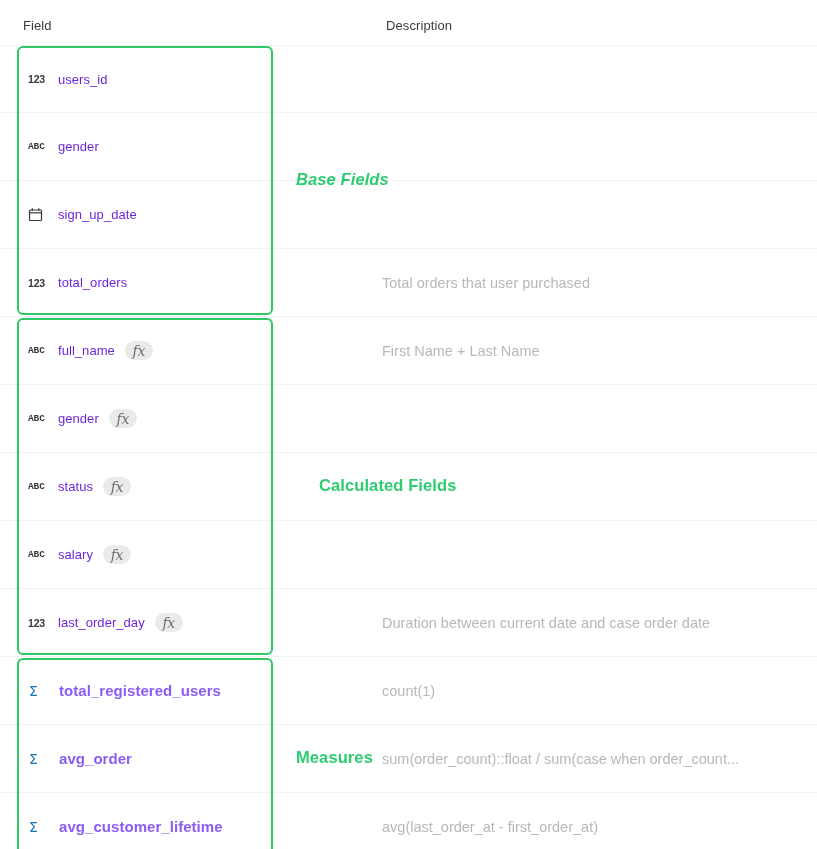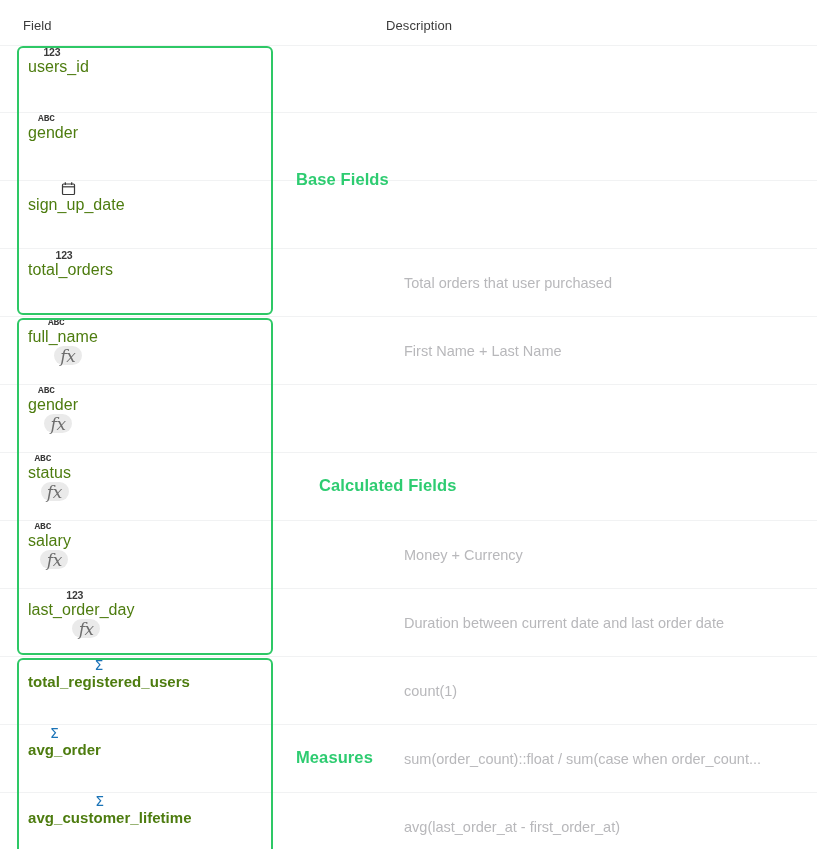--- a/index.html
+++ b/index.html
@@ -53,25 +53,24 @@
     border-top: 1px solid #f1f2f3;
   }
 
   .cell-field {
     position: absolute;
     left: 28px;
     top: 0;
     height: 100%;
     display: flex;
     align-items: center;
-    flex-direction: column;
   }
   .cell-desc {
     position: absolute;
-    left: 404px;
+    left: 382px;
     top: 0;
     height: 100%;
     right: 8px;
     display: flex;
     align-items: center;
     font-size: 14.5px;
     color: #b8b8bb;
     white-space: nowrap;
     overflow: hidden;
   }
@@ -100,43 +99,43 @@
   }
   .type-date svg { display: block; }
   .type-sigma {
     font-size: 14px;
     color: #1a73b7;
     font-family: "DejaVu Sans", sans-serif;
     padding-left: 1px;
   }
 
   .field-name {
-    font-size: 16px;
-    color: #4d7c0f;
+    font-size: 13px;
+    color: #6d28d9;
     letter-spacing: 0.05px;
   }
   .field-name.measure {
-    color: #4d7c0f;
+    color: #8b5cf6;
     font-weight: 600;
     font-size: 15px;
   }
 
   .fx-badge {
     display: inline-flex;
     align-items: center;
     justify-content: center;
     margin-left: 10px;
     width: 28px;
     height: 19px;
     border-radius: 10px;
     background: #eaeaea;
     color: #6d6d6d;
     font-family: "DejaVu Serif", serif;
     font-style: italic;
-    font-size: 17px;
+    font-size: 14px;
     letter-spacing: -0.3px;
   }
 
   
   .group-box {
     position: absolute;
     left: 17px;
     width: 256px;
     border: 2px solid #2ec866;
     border-radius: 6px;
@@ -221,29 +220,28 @@
           <span class="field-name">status</span>
           <span class="fx-badge">fx</span>
         </div>
       </div>
       <div class="row">
         <div class="cell-field">
           <span class="type-icon type-abc">ABC</span>
           <span class="field-name">salary</span>
           <span class="fx-badge">fx</span>
         </div>
-        <div class="cell-desc">Money + Currency</div>
       </div>
       <div class="row">
         <div class="cell-field">
           <span class="type-icon type-123">123</span>
           <span class="field-name">last_order_day</span>
           <span class="fx-badge">fx</span>
         </div>
-        <div class="cell-desc">Duration between current date and last order date</div>
+        <div class="cell-desc">Duration between current date and case order date</div>
       </div>
       <div class="row">
         <div class="cell-field">
           <span class="type-icon type-sigma">Σ</span>
           <span class="field-name measure">total_registered_users</span>
         </div>
         <div class="cell-desc">count(1)</div>
       </div>
       <div class="row">
         <div class="cell-field">
@@ -253,20 +251,20 @@
         <div class="cell-desc">sum(order_count)::float / sum(case when order_count...</div>
       </div>
       <div class="row">
         <div class="cell-field">
           <span class="type-icon type-sigma">Σ</span>
           <span class="field-name measure">avg_customer_lifetime</span>
         </div>
         <div class="cell-desc">avg(last_order_at - first_order_at)</div>
       </div>
       <div class="group-box" style="top: 1px; height: 269px;"></div>
-      <div class="group-label" style="left: 296px; top: 125px;">Base Fields</div>
+      <div class="group-label" style="left: 296px; top: 125px; font-style: italic;">Base Fields</div>
       <div class="group-box" style="top: 273px; height: 337px;"></div>
       <div class="group-label" style="left: 296px; top: 431px; margin-left: 23px;">Calculated Fields</div>
       <div class="group-box" style="top: 613px; height: 201px;"></div>
       <div class="group-label" style="left: 296px; top: 703px;">Measures</div>
     </div>
 
 </div>
 
 </body></html>

